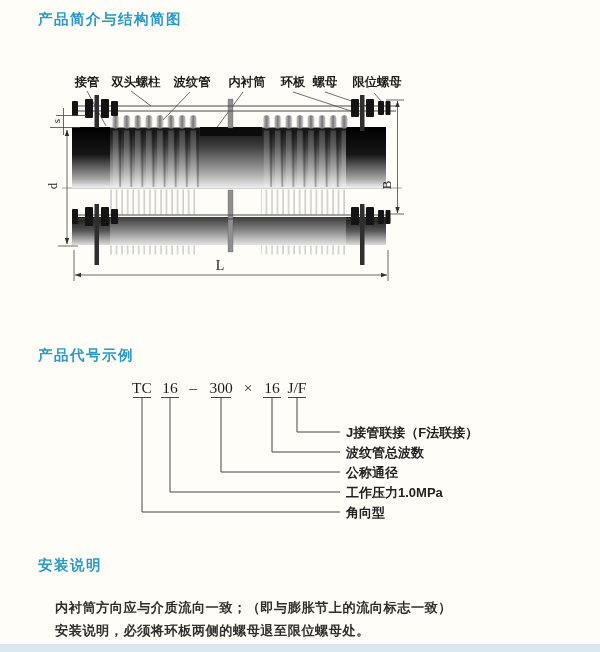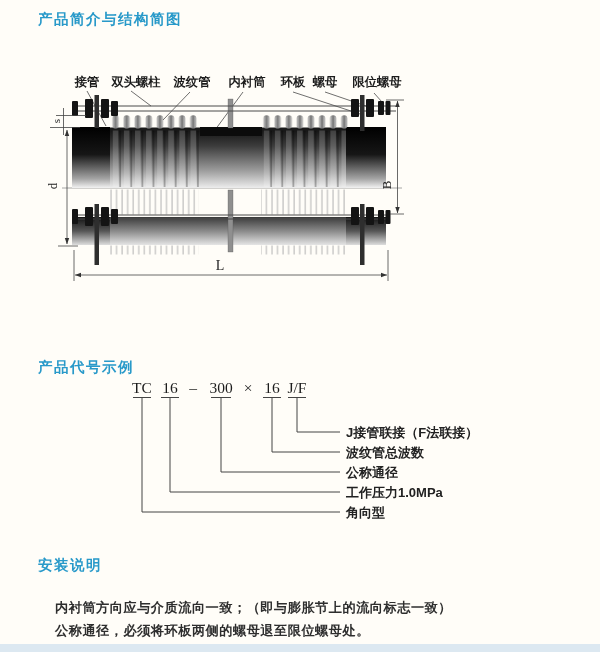--- a/index.html
+++ b/index.html
@@ -9,21 +9,21 @@
     background:#fffdf8;
     font-family:"Liberation Sans","DejaVu Sans",sans-serif;
     overflow:hidden;
   }
   .sec-title{
     position:absolute;left:38px;
     font-size:14.5px;font-weight:bold;color:#2899c9;
     letter-spacing:1.5px;white-space:nowrap;
   }
   #title-intro{top:10px;}
-  #title-code{top:346px;margin-top:12px;}
+  #title-code{top:346px;}
   #title-install{top:556px;}
   .diagram-svg{position:absolute;left:40px;top:62px;}
   .code-svg{position:absolute;left:118px;top:376px;}
   .install-text{
     position:absolute;left:55px;top:597px;width:470px;
     font-size:13.2px;line-height:22.5px;color:#2e2e2e;
     font-weight:600;letter-spacing:0.5px;
   }
   .footer-strip{
     position:absolute;left:0;bottom:0;width:600px;height:8px;
@@ -242,17 +242,17 @@
     <text class="codelab" x="346" y="456.5">波纹管总波数</text>
     <text class="codelab" x="346" y="476.5">公称通径</text>
     <text class="codelab" x="346" y="496.5">工作压力1.0MPa</text>
     <text class="codelab" x="346" y="516.5">角向型</text>
   </svg>
 
   <div class="sec-title" id="title-install">安装说明</div>
 
   <div class="install-text">
     <div>内衬筒方向应与介质流向一致；（即与膨胀节上的流向标志一致）</div>
-    <div>公称通径，必须将环板两侧的螺母退至限位螺母处。</div>
+    <div>安装说明，必须将环板两侧的螺母退至限位螺母处。</div>
   </div>
 
   <div class="footer-strip"></div>
 </div>
 
 </body></html>

